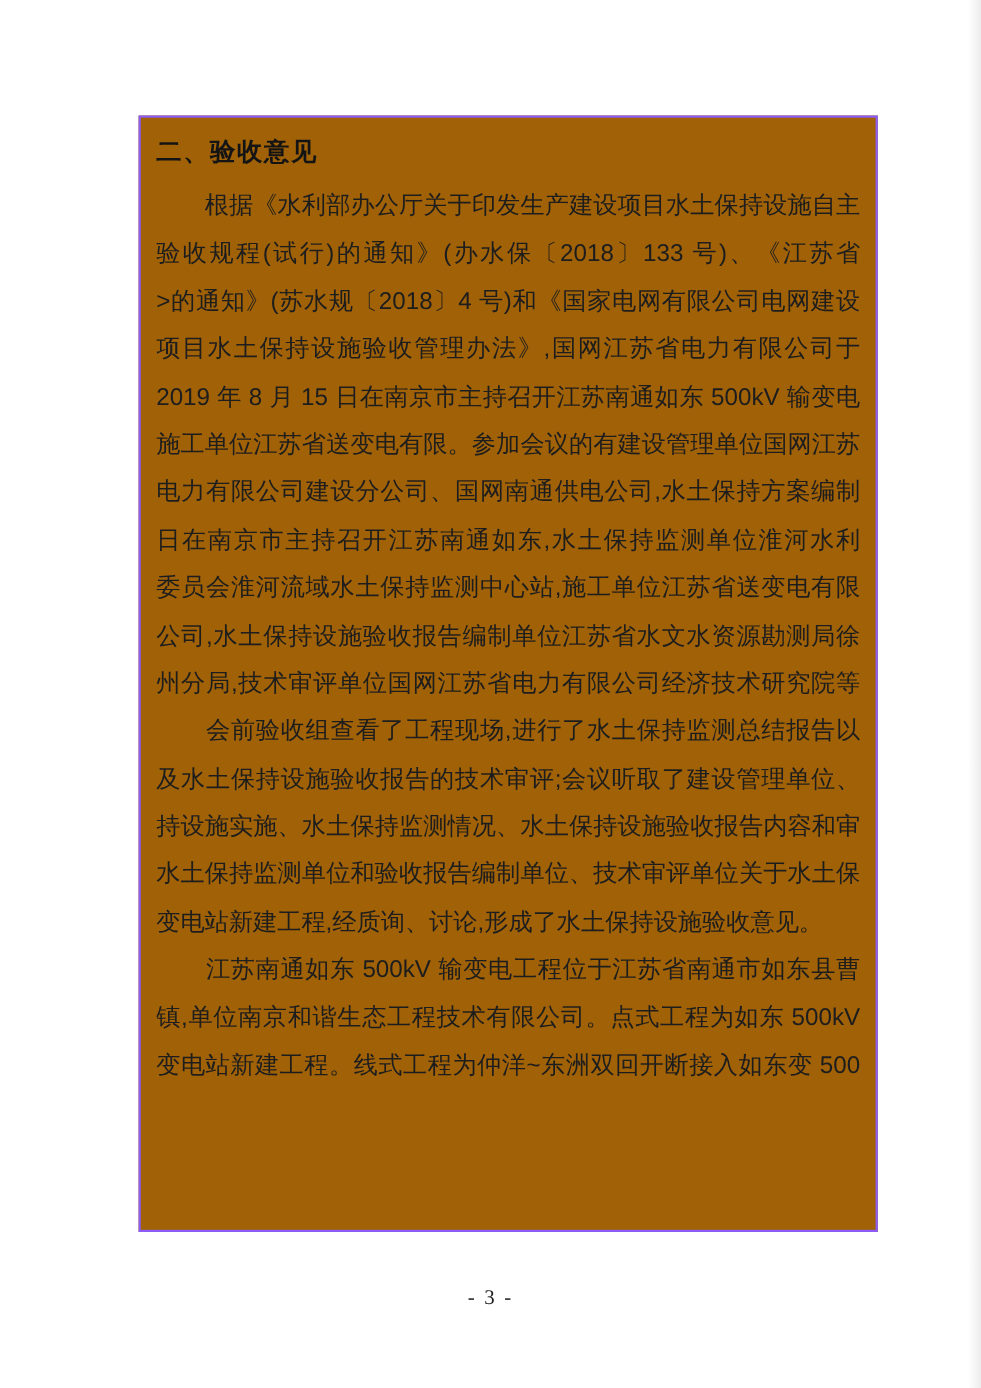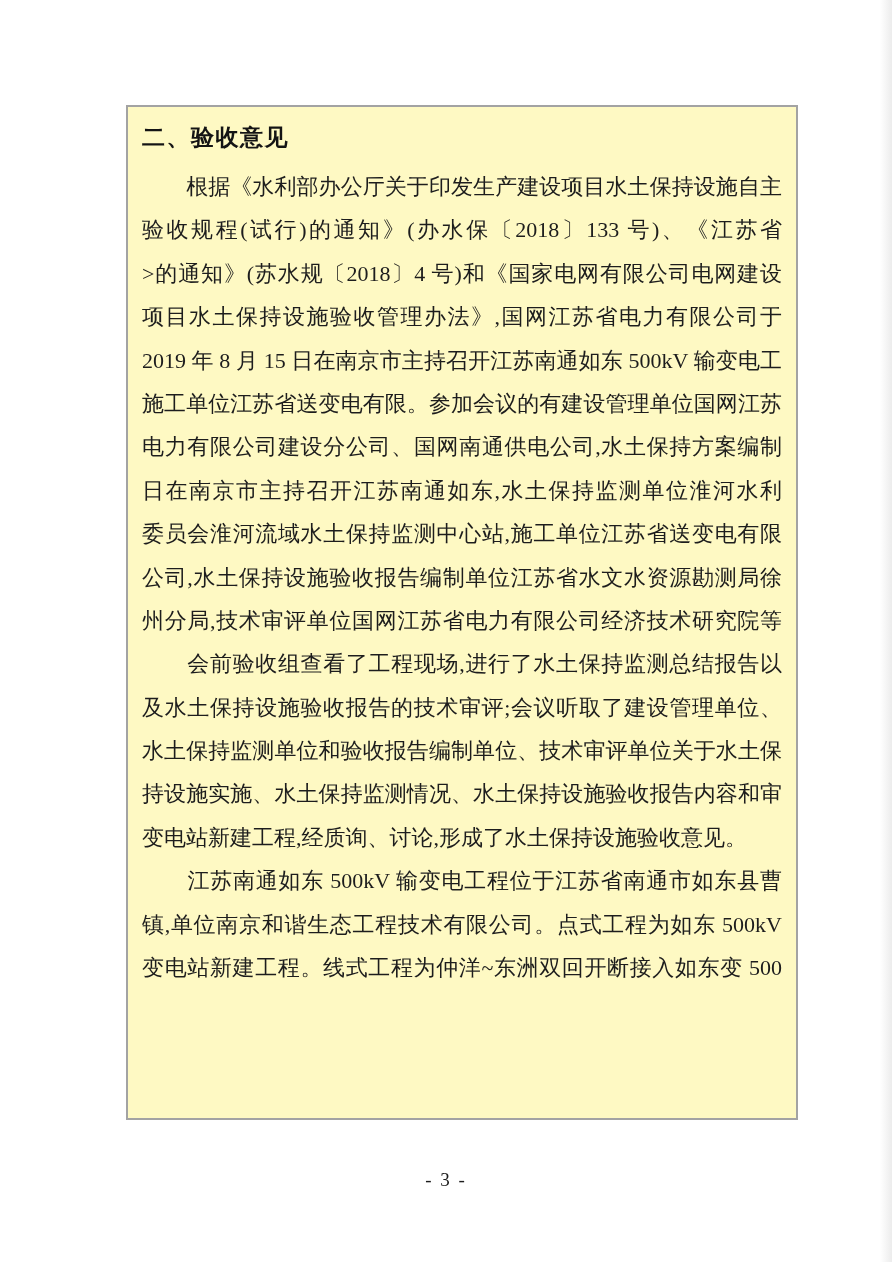--- a/index.html
+++ b/index.html
@@ -24,38 +24,38 @@
     height: 100%;
     background: linear-gradient(to right, rgba(255,255,255,0), #ececec);
   }
   .doc-box {
     position: absolute;
     left: 126px;
     top: 105px;
     width: 672px;
     height: 1015px;
     box-sizing: border-box;
-    border: 2px solid #a3a3a3;
+    border: 2px solid #8b5cf6;
     padding: 8px 14px 0 14px;
-    background: #fef9c3;
+    background: #a16207;
   }
   .doc-title {
     margin: 0 0 6px 0;
     font-family: "Liberation Sans", "DejaVu Sans", sans-serif;
     font-weight: bold;
     font-size: 23px;
     line-height: 44px;
     height: 44px;
     letter-spacing: 1.5px;
     color: #141414;
     white-space: nowrap;
   }
   .block { margin: 0; }
   .line {
-    font-family: Liberation Serif, serif;
+    font-family: Liberation Sans, sans-serif;
     font-size: 22px;
     line-height: 43.4px;
     height: 43.4px;
     text-align: justify;
     text-align-last: justify;
     overflow: hidden;
     white-space: normal;
   }
   .line.flush {
     text-align-last: left;
@@ -97,22 +97,22 @@
           <div class="line">施工单位江苏省送变电有限。参加会议的有建设管理单位国网江苏省</div>
           <div class="line">电力有限公司建设分公司、国网南通供电公司,水土保持方案编制</div>
           <div class="line">日在南京市主持召开江苏南通如东,水土保持监测单位淮河水利</div>
           <div class="line">委员会淮河流域水土保持监测中心站,施工单位江苏省送变电有限</div>
           <div class="line">公司,水土保持设施验收报告编制单位江苏省水文水资源勘测局徐</div>
           <div class="line">州分局,技术审评单位国网江苏省电力有限公司经济技术研究院等</div>
         </div>
         <div class="block paragraph">
           <div class="line">　　会前验收组查看了工程现场,进行了水土保持监测总结报告以</div>
           <div class="line">及水土保持设施验收报告的技术审评;会议听取了建设管理单位、</div>
+          <div class="line">持设施实施、水土保持监测情况、水土保持设施验收报告内容和审</div>
           <div class="line">水土保持监测单位和验收报告编制单位、技术审评单位关于水土保</div>
-          <div class="line">持设施实施、水土保持监测情况、水土保持设施验收报告内容和审</div>
           <div class="line flush">变电站新建工程,经质询、讨论,形成了水土保持设施验收意见。</div>
         </div>
         <div class="block paragraph">
           <div class="line">　　江苏南通如东 500kV 输变电工程位于江苏省南通市如东县曹埠</div>
           <div class="line">镇,单位南京和谐生态工程技术有限公司。点式工程为如东 500kV</div>
           <div class="line">变电站新建工程。线式工程为仲洋~东洲双回开断接入如东变 500</div>
         </div>
       </div>
   </div>
 

